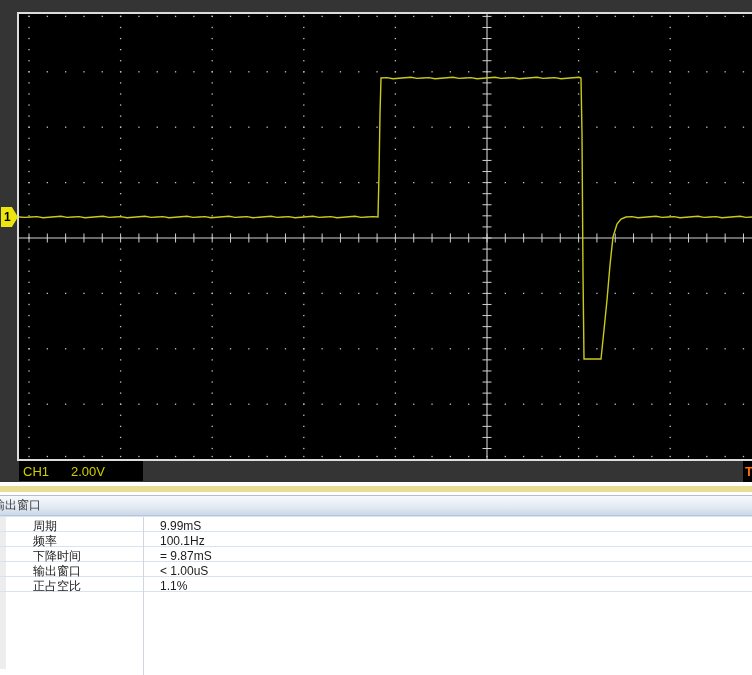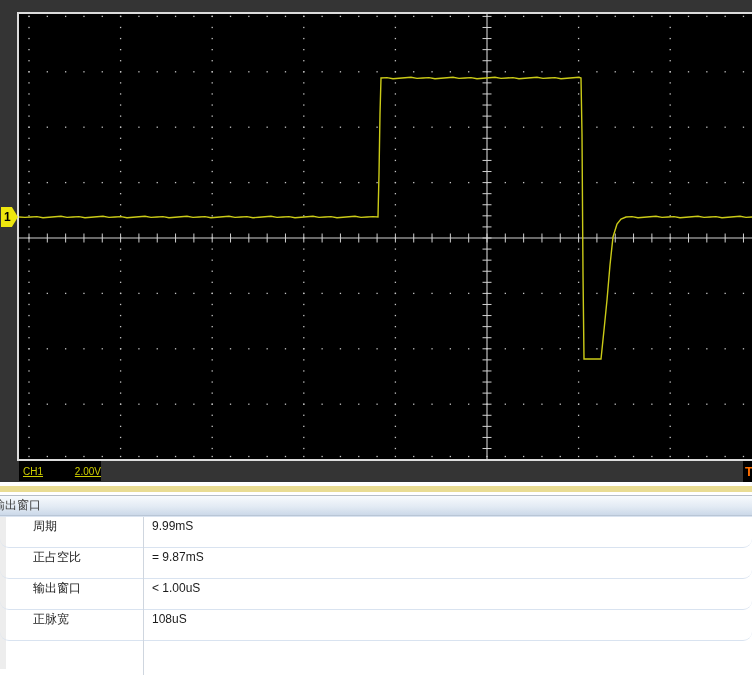--- a/index.html
+++ b/index.html
@@ -16,28 +16,28 @@
     border:2px solid #dcdcdc;border-right:none;background:#000;box-sizing:border-box;
   }
   .scope-display svg{display:block;}
   .ch-marker{
     position:absolute;left:1px;top:207px;width:17px;height:20px;
     background:#ede60e;color:#000;font-size:12px;font-weight:bold;line-height:20px;
     text-align:left;padding-left:3px;box-sizing:border-box;
     clip-path:polygon(0 0,64% 0,100% 50%,64% 100%,0 100%);
   }
   .ch-badge{
-    position:absolute;left:19px;top:461px;width:82px;height:20px;background:#000;
-    display:flex;align-items:center;color:#cfcf00;font-size:10px;text-decoration:underline;
+    position:absolute;left:19px;top:461px;width:124px;height:20px;background:#000;
+    display:flex;align-items:center;color:#cfcf00;font-size:13px;
   }
   .ch-badge .ch-name{margin-left:4px;}
   .coupling{width:12px;height:7px;margin-left:4px;margin-top:3px;display:inline-block;}
   .coupling .c-top{width:10px;height:0;border-top:2px solid #cfcf00;}
   .coupling .c-bot{width:10px;height:0;border-top:2px dotted #cfcf00;margin-top:2px;}
-  .ch-volts{margin-left:24px;}
+  .ch-volts{margin-left:6px;}
   .trig-badge{
     position:absolute;left:743px;top:461px;width:9px;height:21px;background:#000;
     color:#ff6f00;font-size:13px;font-weight:bold;line-height:21px;padding-left:2px;
     overflow:hidden;
   }
   
   .sep-tan{position:absolute;left:0;top:486px;width:752px;height:6px;background:#e9dc93;}
   
   .panel-header{
     position:absolute;left:0;top:495px;width:752px;height:21px;
@@ -46,25 +46,25 @@
     color:#3c3c3c;font-size:12px;line-height:19px;overflow:hidden;
   }
   .panel-header .title{position:relative;left:-7px;}
   .meas-table{
     position:absolute;left:0;top:516px;width:752px;height:159px;background:#fff;
     border-top:1px solid #d9e3f0;box-sizing:border-box;
   }
   .meas-gutter{position:absolute;left:0;top:0;width:6px;height:152px;background:#ededed;}
   .meas-colline{position:absolute;left:143px;top:0;width:1px;height:159px;background:#cfd6df;}
   .meas-row{
-    position:relative;height:31px;border-bottom:1px solid #d9e3f0;box-sizing:border-box;
-    font-size:12px;color:#1b1b1b;border-radius:9px;
+    position:relative;height:15px;border-bottom:1px solid #d9e3f0;box-sizing:border-box;
+    font-size:12px;color:#1b1b1b;
   }
   .meas-row .m-label{position:absolute;left:33px;top:1px;line-height:17px;}
-  .meas-row .m-value{position:absolute;left:152px;top:1px;line-height:17px;}
+  .meas-row .m-value{position:absolute;left:160px;top:1px;line-height:17px;}
 </style>
 </head>
 <body>
 
 <div class="scope-panel">
   <div class="scope-display">
     <svg id="scope-svg" width="733" height="445">
         <rect x="9.35" y="1.7500000000000058" width="1.3" height="1.3" fill="#c4c4c4"></rect>
         <rect x="9.35" y="12.82999999999999" width="1.3" height="1.3" fill="#c4c4c4"></rect>
         <rect x="9.35" y="23.910000000000004" width="1.3" height="1.3" fill="#c4c4c4"></rect>
@@ -771,26 +771,30 @@
 </div>
 
 <div class="meas-table">
   <div class="meas-gutter"></div>
   <div id="rows-host">
       <div class="meas-row">
         <span class="m-label">周期</span>
         <span class="m-value">9.99mS</span>
       </div>
       <div class="meas-row">
-        <span class="m-label">正占空比</span>
+        <span class="m-label">频率</span>
+        <span class="m-value">100.1Hz</span>
+      </div>
+      <div class="meas-row">
+        <span class="m-label">下降时间</span>
         <span class="m-value">= 9.87mS</span>
       </div>
       <div class="meas-row">
         <span class="m-label">输出窗口</span>
         <span class="m-value">&lt; 1.00uS</span>
       </div>
       <div class="meas-row">
-        <span class="m-label">正脉宽</span>
-        <span class="m-value">108uS</span>
+        <span class="m-label">正占空比</span>
+        <span class="m-value">1.1%</span>
       </div>
     </div>
   <div class="meas-colline"></div>
 </div>
 
 </body></html>

